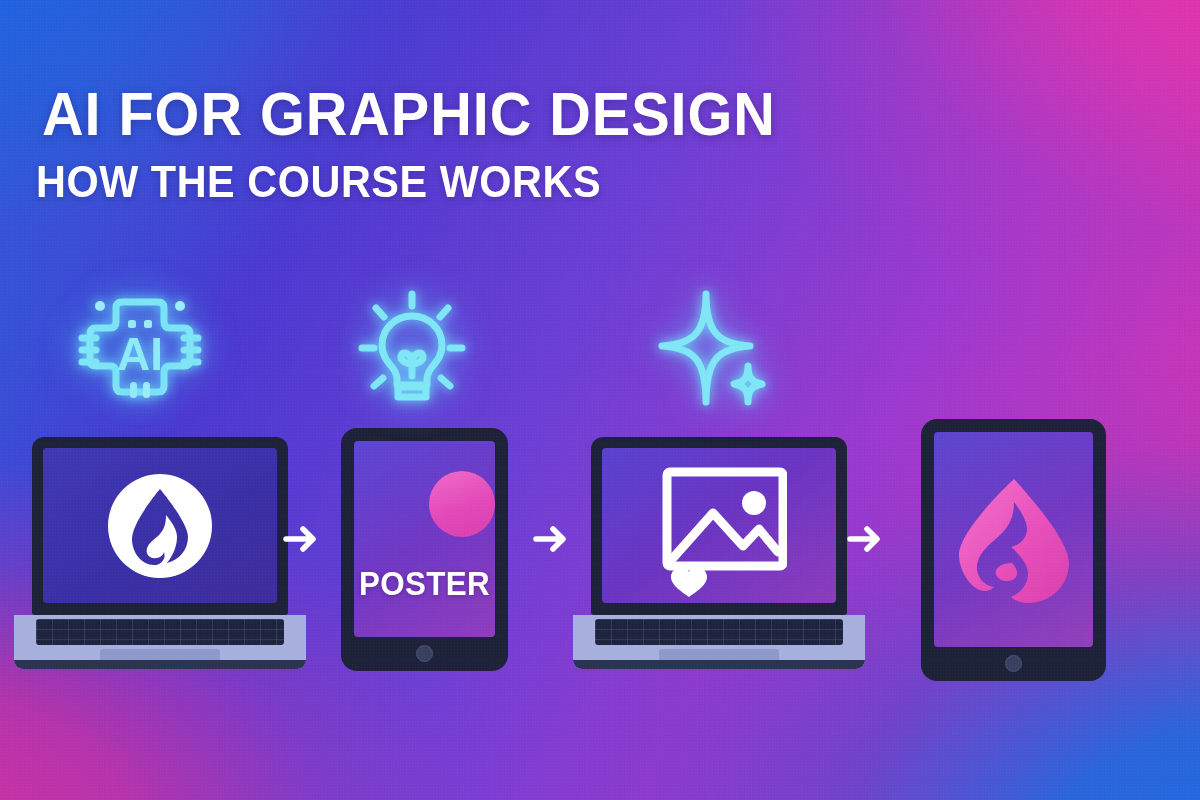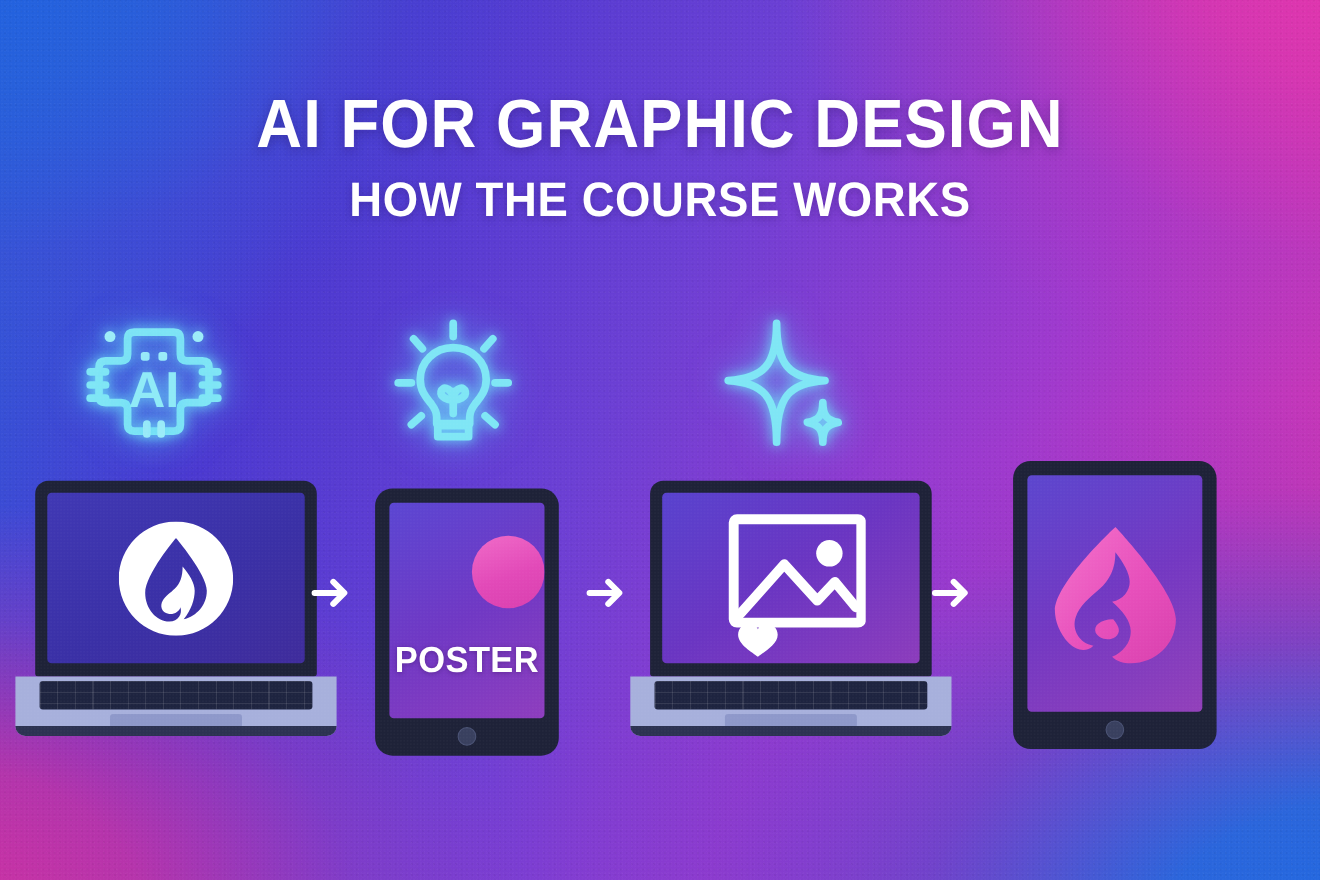--- a/index.html
+++ b/index.html
@@ -72,21 +72,21 @@
     background-position: 0 0, 2px 3px;
     pointer-events: none;
   }
 
   
   .heading-block {
     position: absolute;
     top: 82px;
     left: 0;
     width: 1200px;
-    text-align: center;
+    text-align: left;
     z-index: 6;
   }
   .title-main {
     margin: 0;
     font-size: 62px;
     line-height: 1.02;
     font-weight: 700;
     letter-spacing: 1.0px;
     color: #ffffff;
     transform: scaleX(0.93);
@@ -365,21 +365,21 @@
       </div>
     </div>
 
     <div class="arrow" style="left:281px; top:521px;">
       <svg width="40" height="36" viewBox="0 0 40 36">
         <path d="M5 18 H31 M22 8 L32 18 L22 28"></path>
       </svg>
     </div>
 
     <div class="device" style="left:341px; top:428px; width:167px; height:243px;">
-      <div class="tablet-body" style="left:0; top:0; width:167px; height:243px;margin-top:16px;">
+      <div class="tablet-body" style="left:0; top:0; width:167px; height:243px;">
         <div class="tablet-screen scr-violet">
           <div class="poster-circle"></div>
           <div class="poster-text">POSTER</div>
         </div>
         <div class="tablet-home"></div>
       </div>
     </div>
 
     <div class="arrow" style="left:531px; top:521px;">
       <svg width="40" height="36" viewBox="0 0 40 36">

